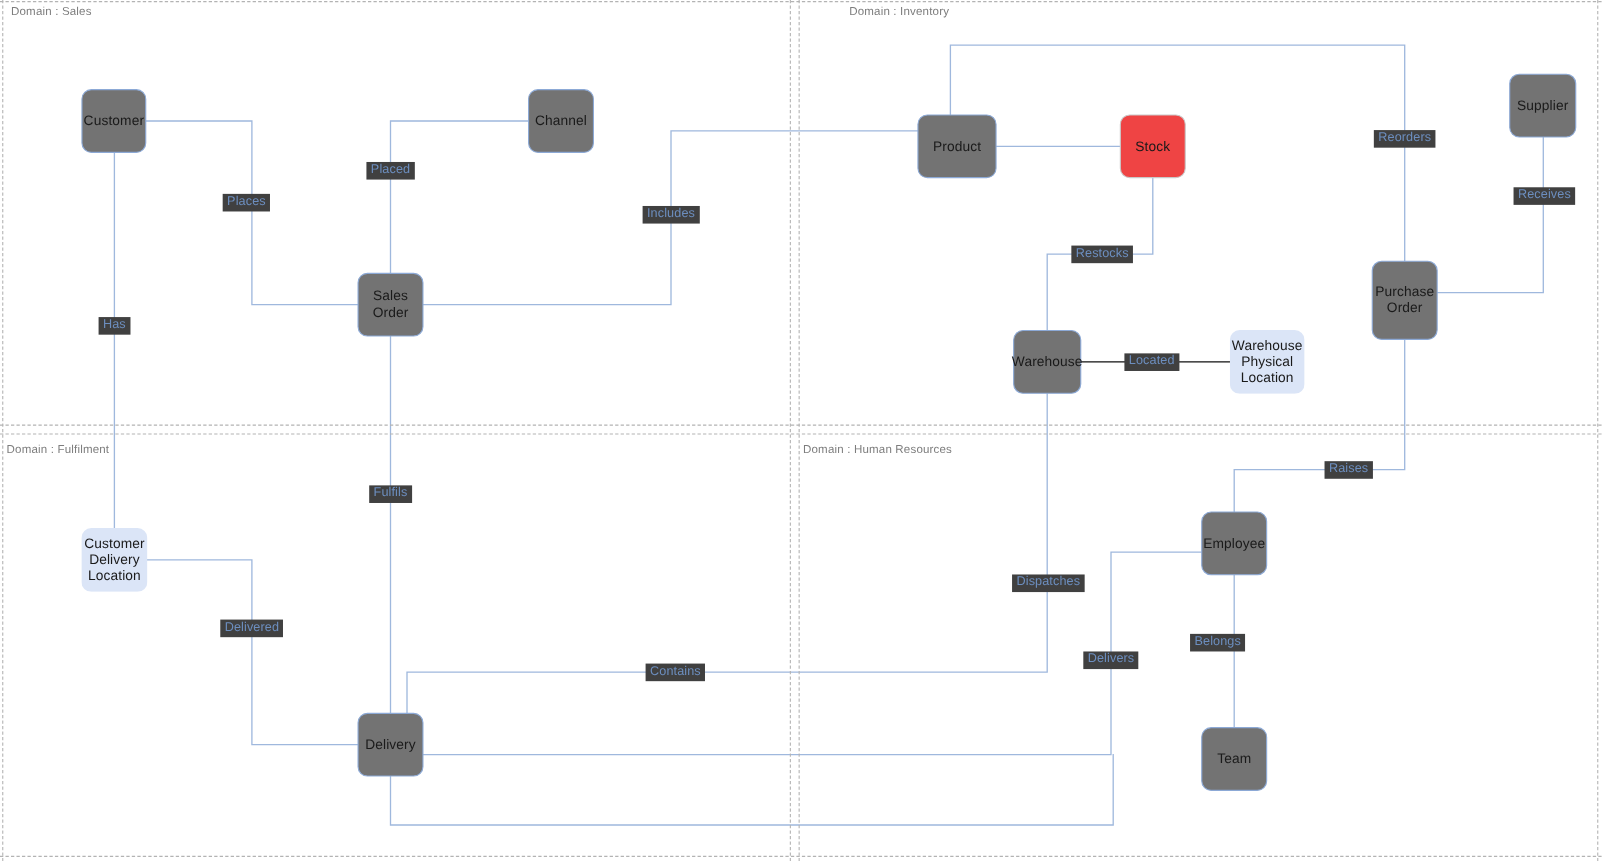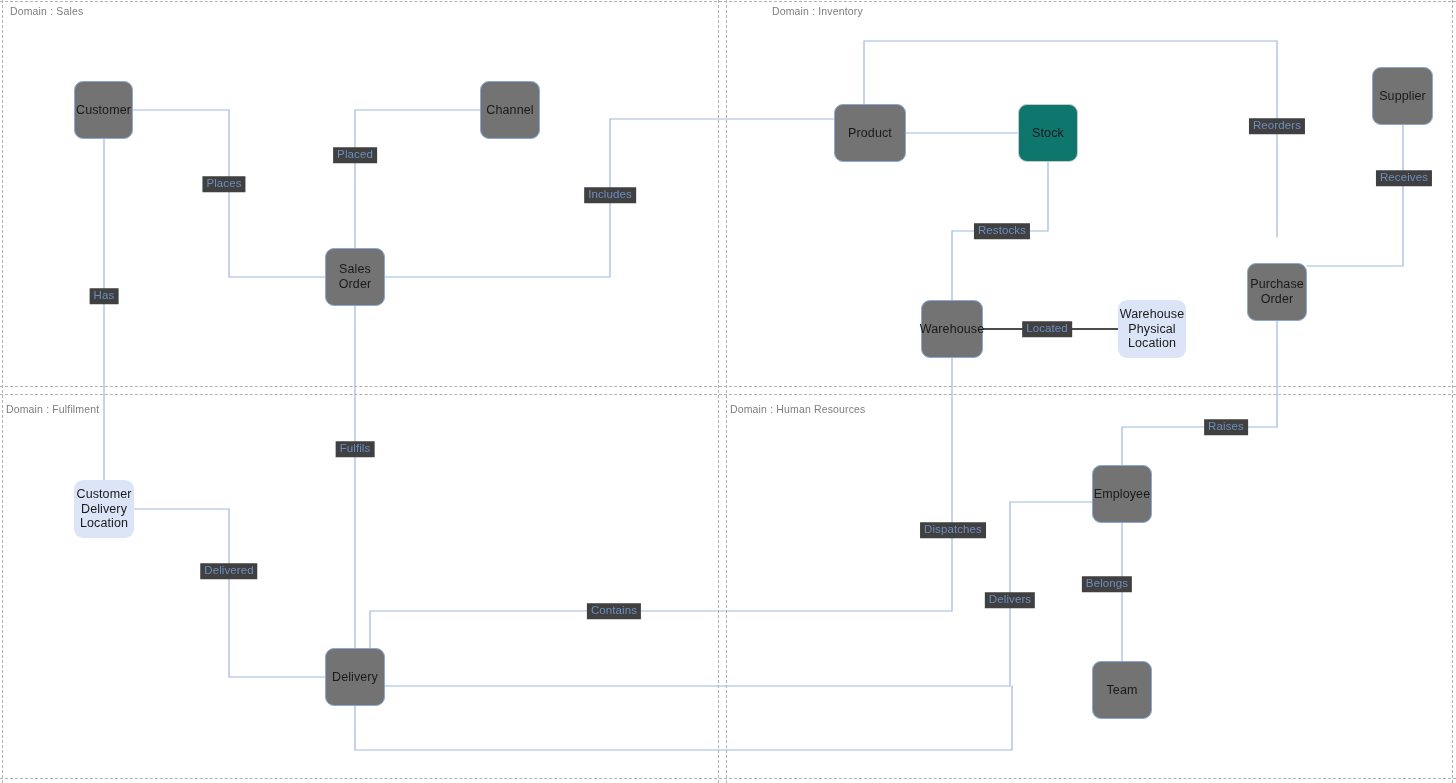--- a/index.html
+++ b/index.html
@@ -38,21 +38,21 @@
     border-radius: 9px;
     background: #737373;
     border: 1px solid #8ca9d6;
     color: #1a1a1a;
     font-size: 12.5px;
     line-height: 1.17;
     letter-spacing: 0.1px;
     z-index: 5;
   }
   .node.plain {
-    background: #0f766e;
+    background: #ef4444;
     border: 1px solid #c9c9c9;
   }
   .node.borderless {
     background: #dbe5f7;
     border: 1px solid transparent;
   }
   .node .label {
     display: block;
     padding: 0 3px;
     white-space: pre-line;
@@ -138,21 +138,21 @@
       </div>
       <div class="node" style="left: 834px; top: 104px; width: 72px; height: 58px;">
         <span class="label">Product</span>
       </div>
       <div class="node plain" style="left: 1018px; top: 104px; width: 60px; height: 58px;">
         <span class="label">Stock</span>
       </div>
       <div class="node" style="left: 1372px; top: 67px; width: 61px; height: 58px;">
         <span class="label">Supplier</span>
       </div>
-      <div class="node" style="left: 1247px; top: 237px; width: 60px; height: 58px; margin-top: 26px;">
+      <div class="node" style="left: 1247px; top: 237px; width: 60px; height: 72px;">
         <span class="label">Purchase
 Order</span>
       </div>
       <div class="node" style="left: 921px; top: 300px; width: 62px; height: 58px;">
         <span class="label">Warehouse</span>
       </div>
       <div class="node borderless" style="left: 1118px; top: 300px; width: 68px; height: 58px;">
         <span class="label">Warehouse
 Physical
 Location</span>

